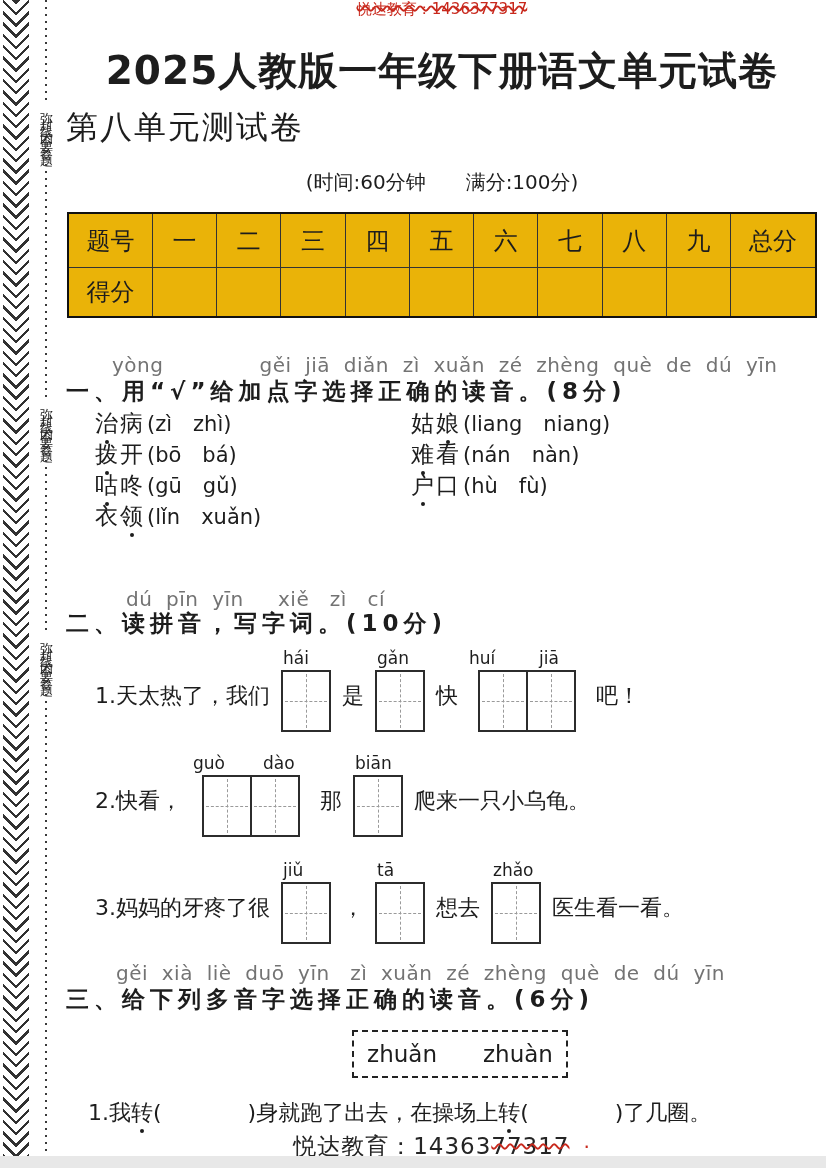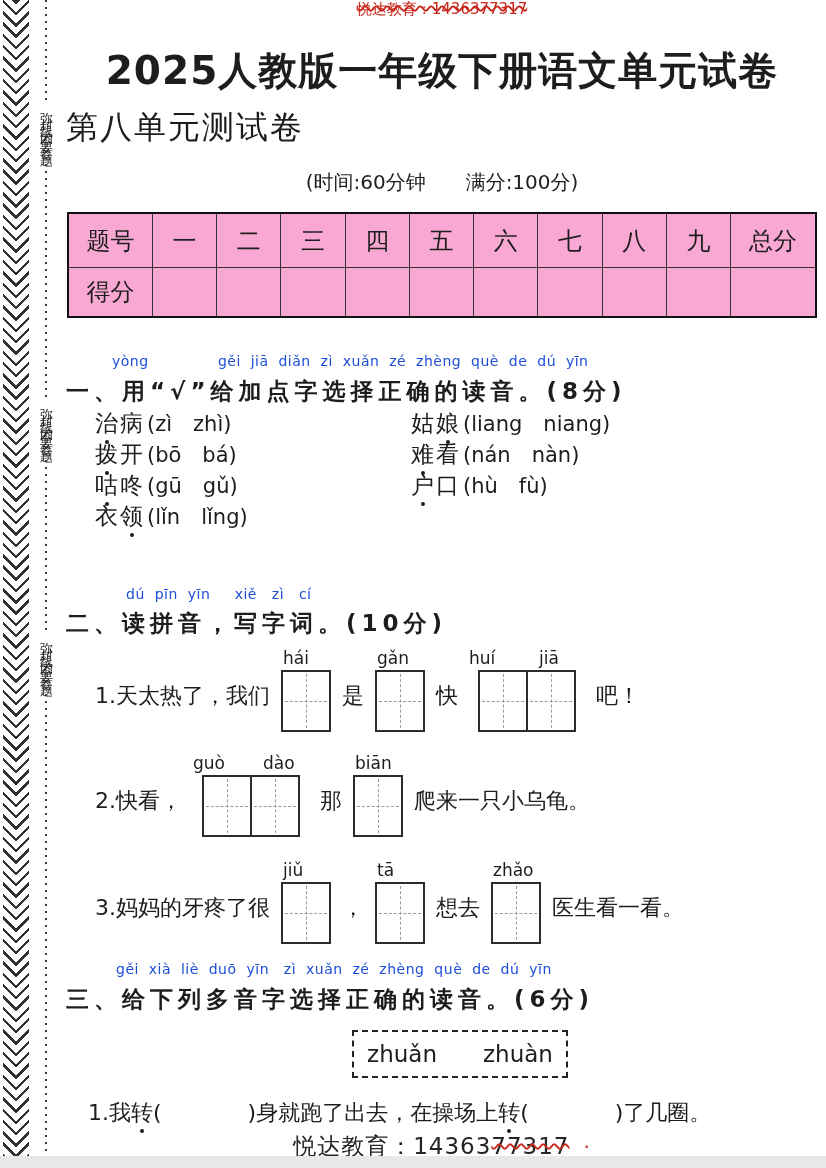--- a/index.html
+++ b/index.html
@@ -40,28 +40,28 @@
   
   .title{position:absolute; top:44px; left:66px; width:752px; margin:0; text-align:center;
          font-size:39px; font-weight:bold; letter-spacing:1px;}
   .subtitle{position:absolute; top:106px; left:66px; width:752px; margin:0; text-align:left;
          font-size:32px; font-weight:normal; letter-spacing:2px;}
   .meta{position:absolute; top:169px; left:66px; width:752px; text-align:center; font-size:20px; white-space:pre;}
   
   .score-table{
     position:absolute; top:212px; left:67px; width:750px;
     display:grid; grid-template-columns:84px repeat(9,1fr) 84px; grid-template-rows:54px 48px;
-    border:2.5px solid #111; box-sizing:border-box; background:#f9a8d4;
+    border:2.5px solid #111; box-sizing:border-box; background:#eab308;
   }
   .tc{border-right:1px solid #333; border-bottom:1px solid #333;
       display:flex; align-items:center; justify-content:center; font-size:24px;}
   .tc:nth-child(11n){border-right:none;}
   .tc:nth-child(n+12){border-bottom:none;}
   
-  .pinyin{position:absolute; font-size:14px; color:#1d4ed8; white-space:pre; letter-spacing:.5px;}
+  .pinyin{position:absolute; font-size:20px; color:#737373; white-space:pre; letter-spacing:.5px;}
   .heading{position:absolute; left:66px; font-size:23px; font-weight:bold; letter-spacing:5px; white-space:pre;}
   .p1{top:353px; left:112px;} .hd1{top:376px;}
   .p2{top:586px; left:126px;} .hd2{top:608px;}
   .p3{top:961px; left:116px;} .hd3{top:984px;}
   
   .items-grid{
     position:absolute; top:408px; left:94px; width:680px;
     display:grid; grid-template-columns:316px 1fr; font-size:23px;
   }
   .witem{white-space:nowrap;}
@@ -143,21 +143,21 @@
 
   <div class="pinyin p1">yòng              gěi  jiā  diǎn  zì  xuǎn  zé  zhèng  què  de  dú  yīn</div>
   <div class="heading hd1">一、用“√”给加点字选择正确的读音。(8分)</div>
   <div class="items-grid" id="itemsGrid">
       <div class="witem"><span class="word"><span class="udot">治</span><span>病</span></span><span class="opts">(zì　zhì)</span></div>
       <div class="witem"><span class="word"><span>姑</span><span class="udot">娘</span></span><span class="opts">(liang　niang)</span></div>
       <div class="witem"><span class="word"><span class="udot">拨</span><span>开</span></span><span class="opts">(bō　bá)</span></div>
       <div class="witem"><span class="word"><span class="udot">难</span><span>看</span></span><span class="opts">(nán　nàn)</span></div>
       <div class="witem"><span class="word"><span class="udot">咕</span><span>咚</span></span><span class="opts">(gū　gǔ)</span></div>
       <div class="witem"><span class="word"><span class="udot">户</span><span>口</span></span><span class="opts">(hù　fù)</span></div>
-      <div class="witem"><span class="word"><span>衣</span><span class="udot">领</span></span><span class="opts">(lǐn　lǐng)</span></div>
+      <div class="witem"><span class="word"><span>衣</span><span class="udot">领</span></span><span class="opts">(lǐn　xuǎn)</span></div>
     </div>
 
   <div class="pinyin p2">dú  pīn  yīn　  xiě   zì   cí</div>
   <div class="heading hd2">二、读拼音，写字词。(10分)</div>
 
   <div class="wrow w1">
     <span class="frag">1.天太热了，我们</span>
     <div class="wcell">
       <div class="plabel">
           <span>hái</span>

